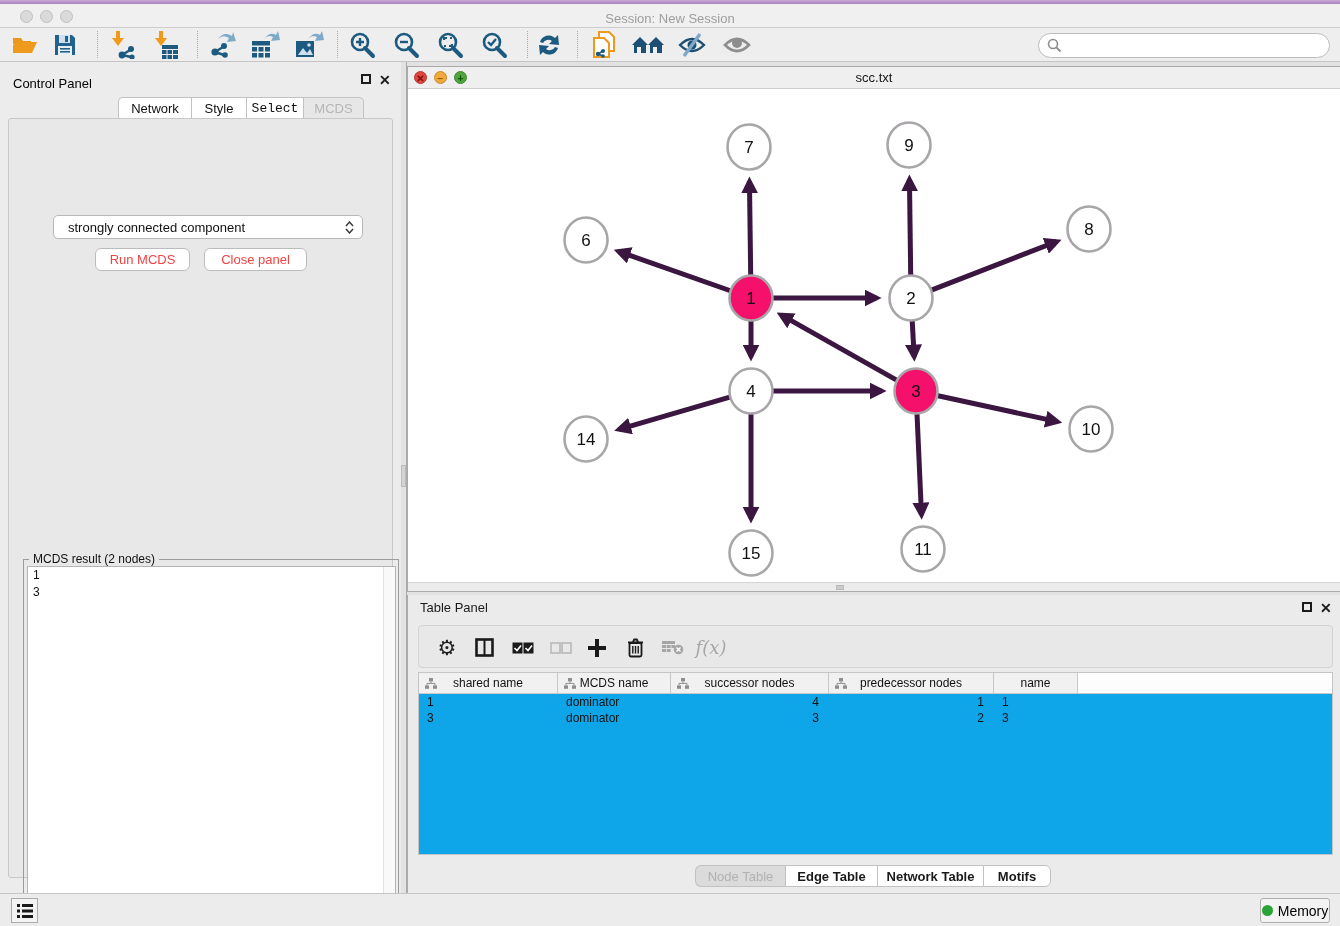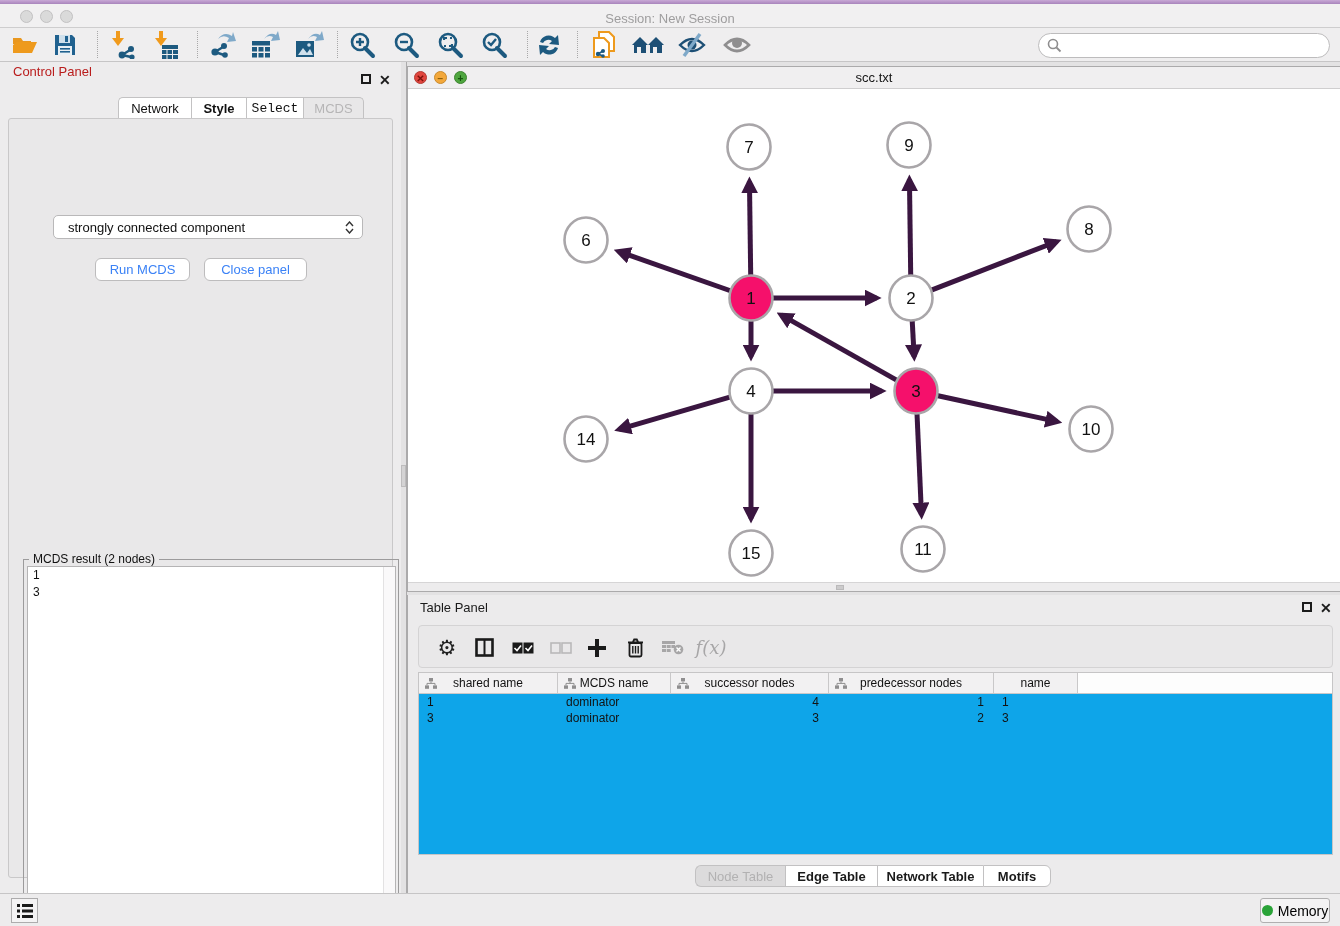--- a/index.html
+++ b/index.html
@@ -14,34 +14,34 @@
 
   
   .main-toolbar { position:absolute; left:0; top:28px; width:1340px; height:34px; background:#EFEEEF; border-bottom:1px solid #C6C5C6; }
   .tbtn { position:absolute; top:0; width:38px; height:33px; display:flex; align-items:center; justify-content:center; }
   .tsep { position:absolute; top:3px; height:27px; width:0; border-left:1px dotted #A9A8A9; }
   .searchbox { position:absolute; left:1038px; top:5px; width:292px; height:25px; background:#FFFFFF; border:1px solid #BDBCBD; border-radius:13px; display:flex; align-items:center; padding-left:8px; }
   .searchbox input { border:none; outline:none; background:transparent; font-size:13px; width:250px; margin-left:5px; font-family:"Liberation Sans",sans-serif; }
 
   
   .control-panel { position:absolute; left:0; top:62px; width:401px; height:831px; background:#EDECED; }
-  .panel-head { position:absolute; left:13px; top:2px; font-size:13px; color:#b91c1c; }
+  .panel-head { position:absolute; left:13px; top:14px; font-size:13px; color:#000000; }
   .mini-max { position:absolute; width:10px; height:10px; border:2px solid #1B1B1B; background:transparent; }
   .mini-close { position:absolute; font-size:14px; font-weight:bold; color:#1B1B1B; line-height:10px; }
   .cp-tabs { position:absolute; left:78px; top:35px; height:22px; display:flex;margin-left:40px; }
   .cp-tab { height:22px; border:1px solid #C3C2C3; border-right:none; background:#FFFFFF; font-size:13px; color:#111; display:flex; align-items:center; justify-content:center; }
   .cp-tab:first-child { border-radius:5px 0 0 0; }
   .cp-tab:last-child { border-right:1px solid #C3C2C3; border-radius:0 5px 0 0; }
   .cp-tab.sel { background:#E8E7E8; color:#B6B5B6; border-bottom:1px solid #E8E7E8; }
   .cp-body { position:absolute; left:8px; top:56px; width:385px; height:760px; background:#E9E8E9; border:1px solid #C9C8C9; border-radius:3px; }
   .opt-label { position:absolute; left:0; width:100%; top:75px; text-align:center; font-size:13px; color:#111; }
   .dropdown { position:absolute; left:44px; top:96px; width:310px; height:24px; background:#FFFFFF; border:1px solid #B9B8B9; border-radius:5px; display:flex; align-items:center; }
   .dropdown .dval { font-size:13px; color:#111; padding-left:14px; flex:1; }
   .dropdown .stepper { width:20px; display:flex; flex-direction:column; align-items:center; gap:1px; padding-right:6px; }
-  .btn { position:absolute; height:23px; background:#FFFFFF; border:1px solid #BDBCBD; border-radius:6px; font-size:13px; color:#3b82f6; display:flex; align-items:center; justify-content:center;margin-top:10px; }
+  .btn { position:absolute; height:23px; background:#FFFFFF; border:1px solid #BDBCBD; border-radius:6px; font-size:13px; color:#ef4444; display:flex; align-items:center; justify-content:center; }
   .result-box { position:absolute; left:14px; top:440px; width:376px; height:372px; border:1px solid #9C9B9C; }
   .result-legend { position:absolute; left:5px; top:-8px; background:#E9E8E9; padding:0 4px; font-size:12px; color:#111; }
   .result-area { position:absolute; left:3px; top:6px; width:369px; height:362px; background:#FFFFFF; border:1px solid #B5B4B5; }
   .result-line { font-size:12px; color:#111; padding-left:5px; line-height:17px; }
   .result-scroll { position:absolute; right:0; top:0; width:12px; height:100%; background:#FAF9FA; border-left:1px solid #E3E2E3; }
 
   
   .v-splitter { position:absolute; left:401px; top:62px; width:6px; height:831px; background:#E3E2E3; border-right:1px solid #ABAAAB; }
   .v-grab { position:absolute; left:0; top:403px; width:5px; height:22px; background:#D4D3D4; border:1px solid #BDBCBD; }
   .gap-strip { position:absolute; background:#E3E2E3; }
@@ -255,21 +255,21 @@
     <input type="text" placeholder="" style="">
   </div>
 </div>
 
 <div class="control-panel">
   <div class="panel-head">Control Panel</div>
   <div class="mini-max" style="left:361px; top:12px"></div>
   <div class="mini-close" style="left:379px; top:13px">✕</div>
   <div class="cp-tabs" id="cp-tabs">
       <div class="cp-tab" style="width: 73px;">Network</div>
-      <div class="cp-tab" style="width: 55px; font-weight: bold;">Style</div>
+      <div class="cp-tab" style="width: 55px;">Style</div>
       <div class="cp-tab" style="width: 57px; font-family: Liberation Mono, monospace;">Select</div>
       <div class="cp-tab sel" style="width: 61px;">MCDS</div>
     </div>
   <div class="cp-body">
     <div class="dropdown">
       <div class="dval">strongly connected component</div>
       <div class="stepper">
         <svg width="9" height="6" viewBox="0 0 9 6">
             <path d="M1 5 L4.5 1 L8 5" stroke="#333" stroke-width="1.4" fill="none"></path>
           </svg>

